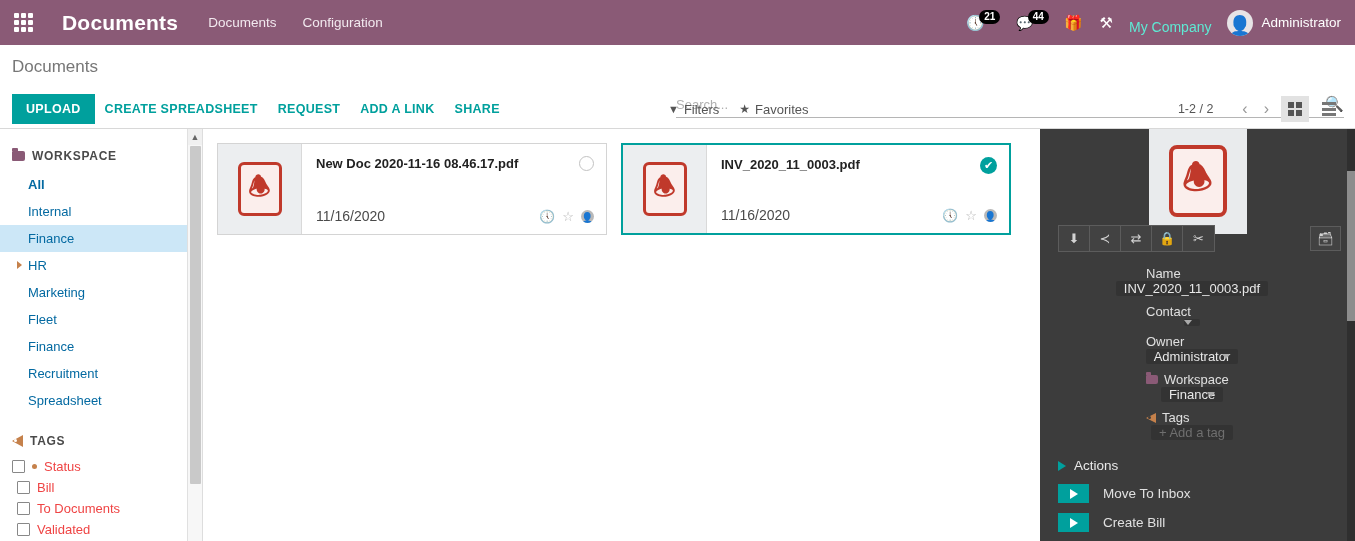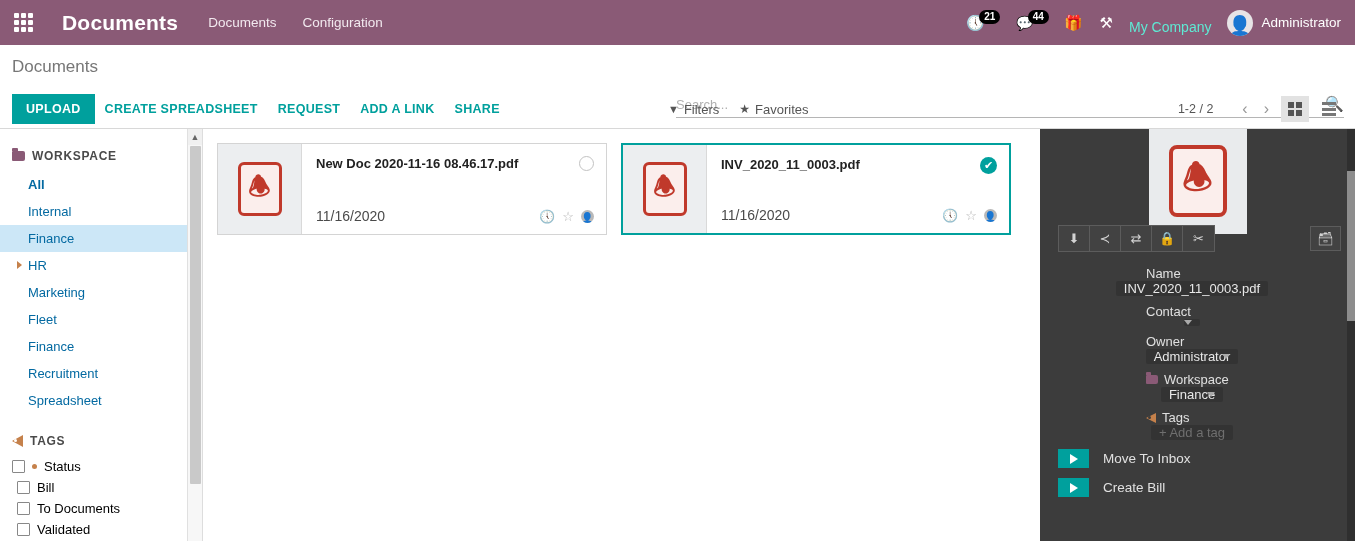--- a/index.html
+++ b/index.html
@@ -152,21 +152,21 @@
   .ws-item.bold { font-weight: bold; }
   .ws-item.selected { background: #CCE7F7; }
   .ws-caret {
     position: absolute; left: 17px; top: 9px;
     width: 0; height: 0;
     border-top: 4px solid transparent; border-bottom: 4px solid transparent;
     border-left: 5px solid #C5814B;
   }
   .tag-row {
     display: flex; align-items: center; gap: 7px;
-    font-size: 13px; color: #000000; padding: 3px 12px 3px 12px; cursor: pointer;
+    font-size: 13px; color: #ef4444; padding: 3px 12px 3px 12px; cursor: pointer;
   }
   .tag-row.child { padding-left: 17px; }
   .cbox {
     width: 13px; height: 13px; border: 1px solid #888;
     background: #fff; flex: none; border-radius: 1px;
   }
   .status-dot {
     width: 5px; height: 5px; border-radius: 50%;
     background: #C5814B; flex: none;
   }
@@ -600,20 +600,24 @@
     </div>
 
     <div class="field-row">
       <div class="field-label">
         <span class="tag-ico-sm"></span>
         <span>Tags</span>
       </div>
       <div class="field-value placeholder">+ Add a tag</div>
     </div>
 
+    <div class="actions-header">
+      <span class="act-caret"></span>
+      <span>Actions</span>
+    </div>
 
     <div class="action-row">
       <span class="act-play">
           <i></i>
         </span>
       <span class="act-label">Move To Inbox</span>
     </div>
     <div class="action-row">
       <span class="act-play">
           <i></i>

